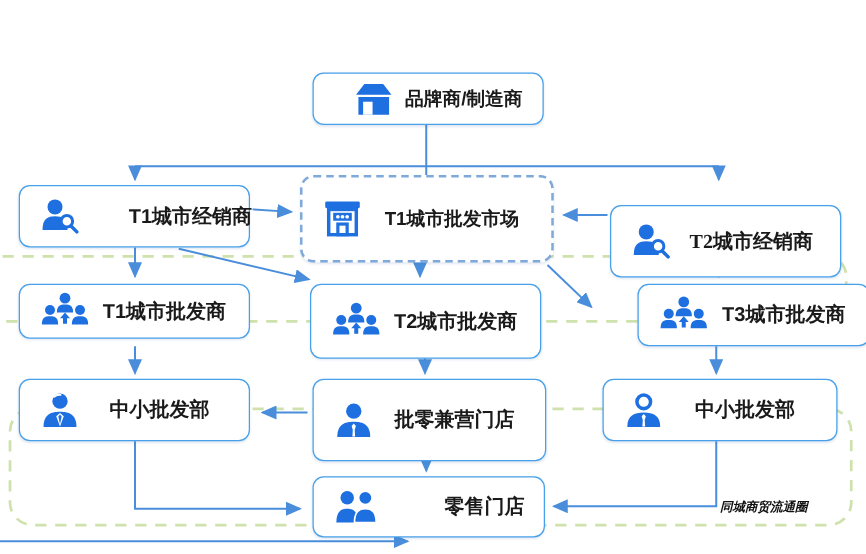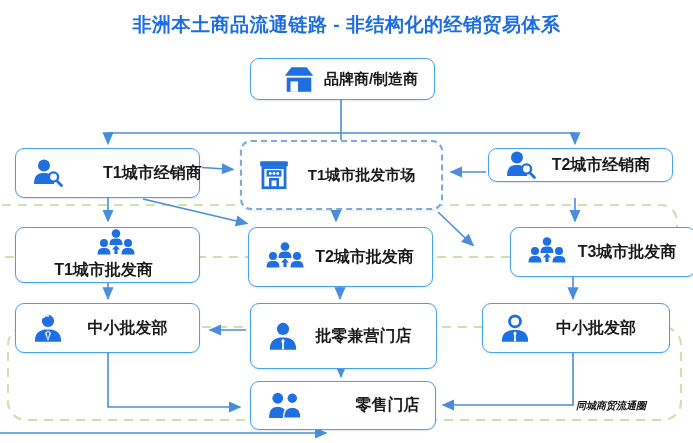--- a/index.html
+++ b/index.html
@@ -70,21 +70,20 @@
       <path d="M340,277 V298.5"></path>
       <path d="M573,277 V298.5"></path>
       <path d="M246,330 H210"></path>
       <path d="M108,353 V407 H240"></path>
       <path d="M341,353 V376.5"></path>
       <path d="M573,353 V405 H443"></path>
       <path d="M-2,433 H326"></path>
     </g>
   </svg>
 
-  <div id="diagram-title">非洲本土商品流通链路 - 非结构化的经销贸易体系</div>
 
   <div class="node" id="node-brand" style="left:250px;top:58px;width:185px;height:42px;padding-left:15px;">
     <span class="icon">
       <svg width="34" height="29" viewBox="0 0 36 30">
         <path d="M3,11 L10,2 H26 L33,11 Z" fill="currentColor"></path>
         <path d="M5,13 H31 V28 H5 Z" fill="currentColor"></path>
         <rect x="9" y="17" width="8" height="11" fill="#fff"></rect>
       </svg>
     </span>
     <span class="lbl">品牌商/制造商</span>
@@ -110,33 +109,33 @@
         <rect x="8" y="11.5" width="14" height="6" fill="currentColor"></rect>
         <circle cx="11.5" cy="14.5" r="1.4" fill="#fff"></circle>
         <circle cx="15" cy="14.5" r="1.4" fill="#fff"></circle>
         <circle cx="18.5" cy="14.5" r="1.4" fill="#fff"></circle>
         <rect x="11.5" y="20" width="7" height="8" fill="none" stroke="currentColor" stroke-width="2.4"></rect>
       </svg>
     </span>
     <span class="lbl" style="font-size:15px;">T1城市批发市场</span>
   </div>
 
-  <div class="node" style="left:488px;top:148px;width:185px;height:34px;">
+  <div class="node" style="left:488px;top:164px;width:185px;height:58px;font-family:Liberation Serif, serif;">
     <span class="icon">
       <svg width="33" height="30" viewBox="0 0 33 30">
         <circle cx="12" cy="7.5" r="6" fill="currentColor"></circle>
         <path d="M2,26 C2,17 6,15 12,15 C18,15 22,17 22,26 Z" fill="currentColor"></path>
         <circle cx="21.5" cy="19" r="4.6" fill="#fff" stroke="currentColor" stroke-width="2.4"></circle>
         <line x1="25" y1="23" x2="29.5" y2="27.5" stroke="currentColor" stroke-width="2.8" stroke-linecap="round"></line>
       </svg>
     </span>
     <span class="lbl">T2城市经销商</span>
   </div>
 
-  <div class="node" style="left:15px;top:227px;width:185px;height:56px;flex-direction:column;">
+  <div class="node" style="left:15px;top:227px;width:185px;height:44px;">
     <span class="icon">
       <svg width="40" height="32" viewBox="0 0 40 32">
         <circle cx="20" cy="5.5" r="4.3" fill="currentColor"></circle>
         <path d="M13.5,17 C13.5,11.5 16,10.5 20,10.5 C24,10.5 26.5,11.5 26.5,17 Z" fill="currentColor"></path>
         <circle cx="8" cy="15" r="4" fill="currentColor"></circle>
         <path d="M1.5,26.5 C1.5,21 4,20 8,20 C12,20 14.5,21 14.5,26.5 Z" fill="currentColor"></path>
         <circle cx="32" cy="15" r="4" fill="currentColor"></circle>
         <path d="M25.5,26.5 C25.5,21 28,20 32,20 C36,20 38.5,21 38.5,26.5 Z" fill="currentColor"></path>
         <polygon points="20,17 24,21.5 21.6,21.5 21.6,26 18.4,26 18.4,21.5 16,21.5" fill="currentColor"></polygon>
       </svg>

